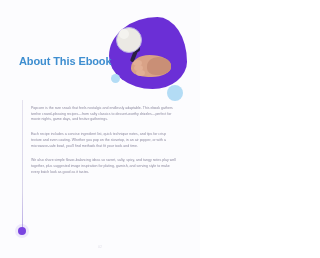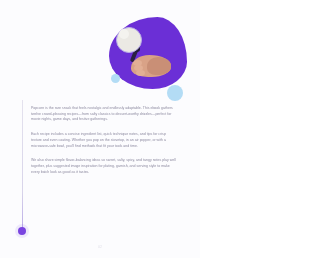--- a/index.html
+++ b/index.html
@@ -195,20 +195,21 @@
     <div class="finger f2"></div>
     <div class="finger f3"></div>
     <div class="handle"></div>
     <div class="handle-knob"></div>
     <div class="lens"></div>
     <div class="lens-shine"></div>
     <div class="dot-blue small"></div>
     <div class="dot-blue large"></div>
   </div>
 
+  <h1 class="heading">About This Ebook</h1>
 
   <div class="rail"></div>
   <div class="rail-dot"></div>
 
   <div class="copy">
     <p>Popcorn is the rare snack that feels nostalgic and endlessly adaptable. This ebook gathers twelve crowd-pleasing recipes—from salty classics to dessert-worthy drizzles—perfect for movie nights, game days, and festive gatherings.</p>
     <p>Each recipe includes a concise ingredient list, quick technique notes, and tips for crisp texture and even coating. Whether you pop on the stovetop, in an air popper, or with a microwave-safe bowl, you'll find methods that fit your tools and time.</p>
     <p>We also share simple flavor-balancing ideas so sweet, salty, spicy, and tangy notes play well together, plus suggested image inspiration for plating, garnish, and serving style to make every batch look as good as it tastes.</p>
   </div>
 

